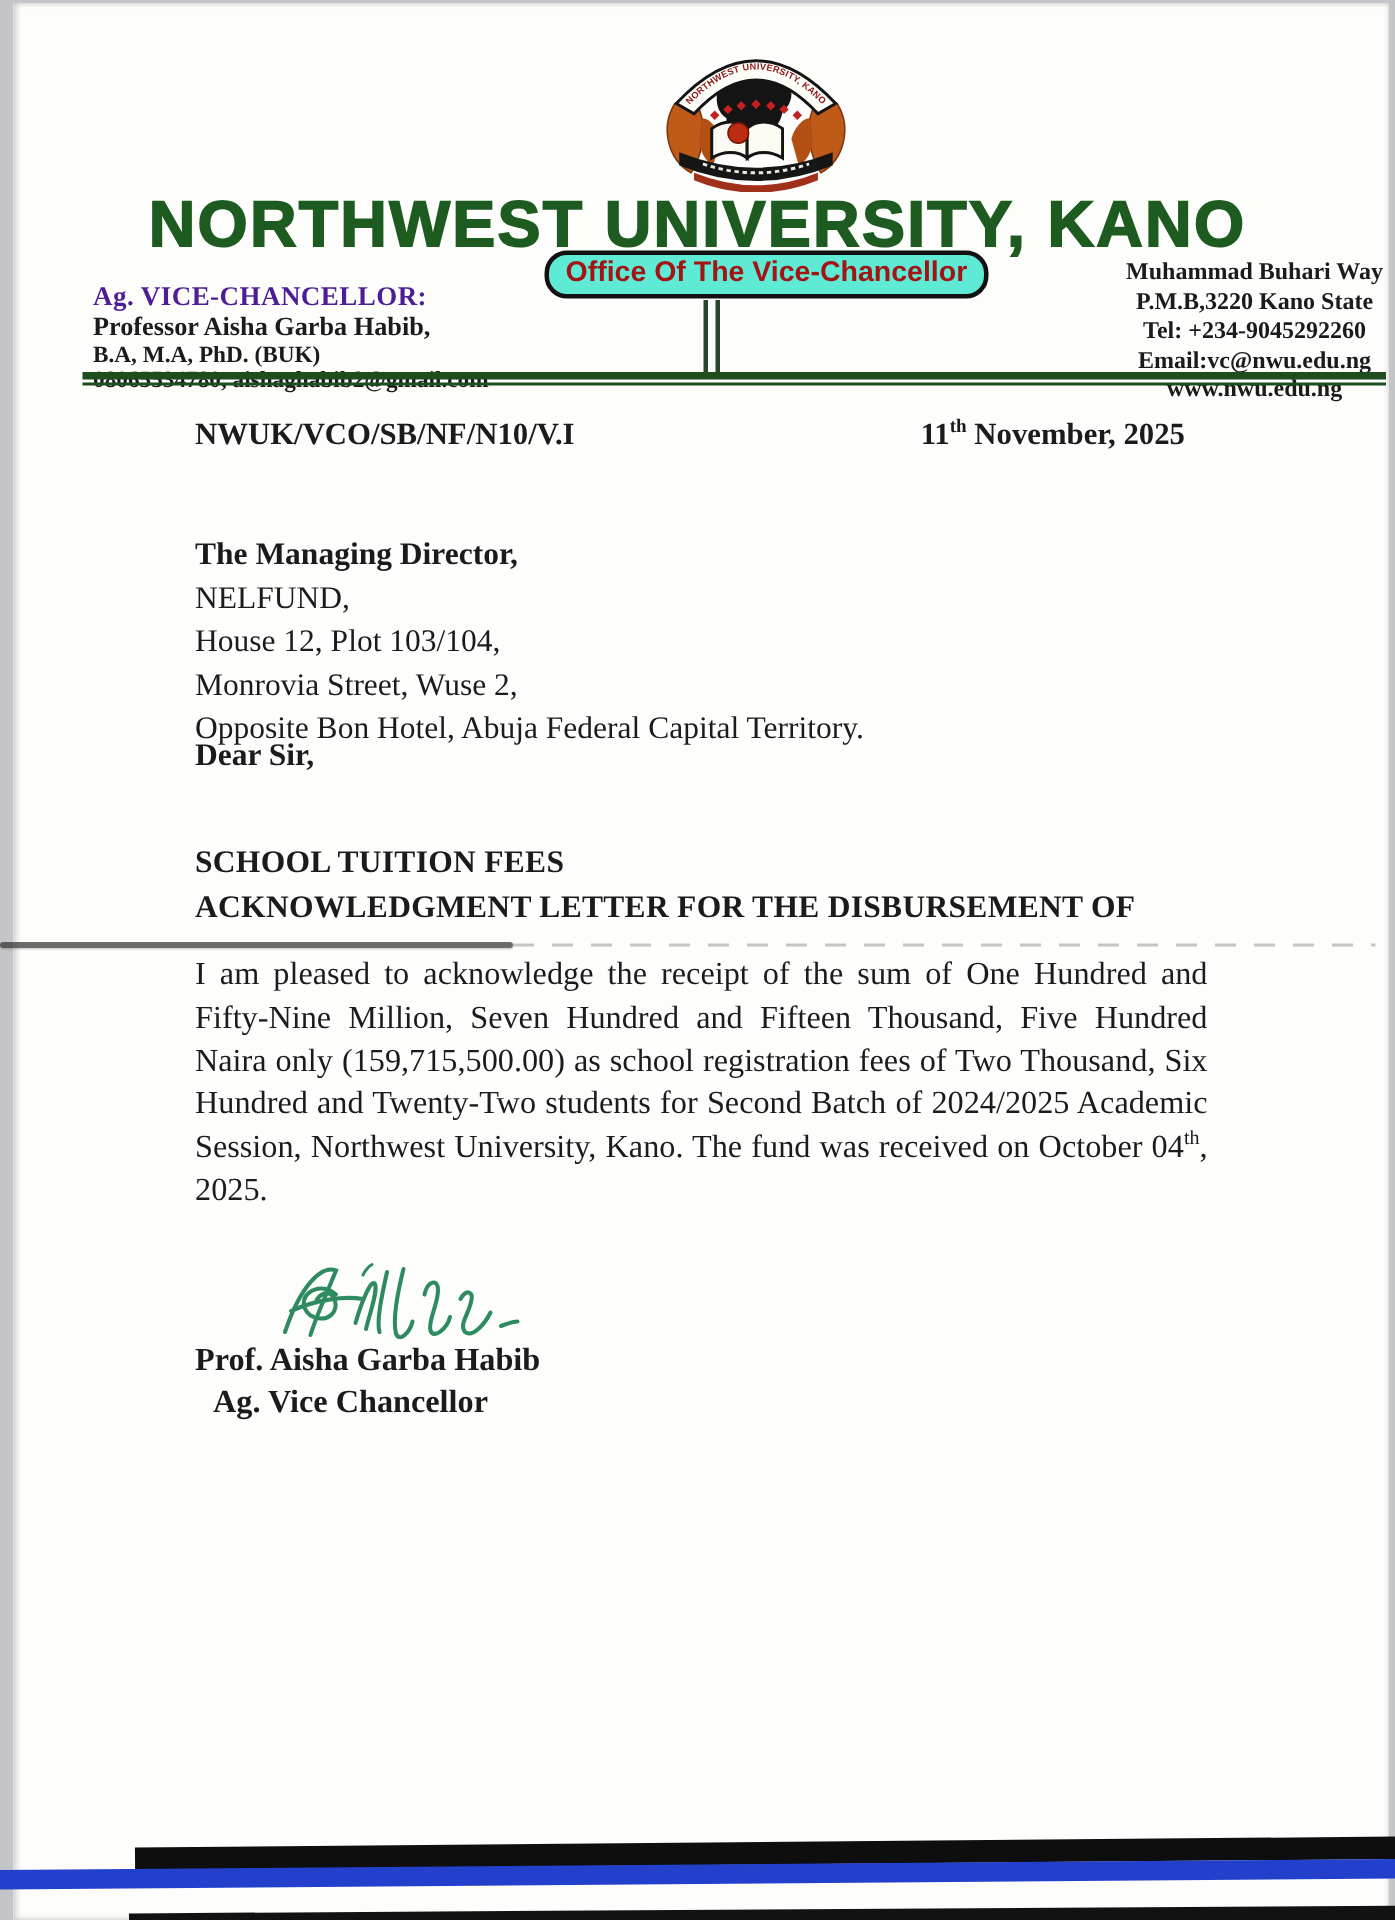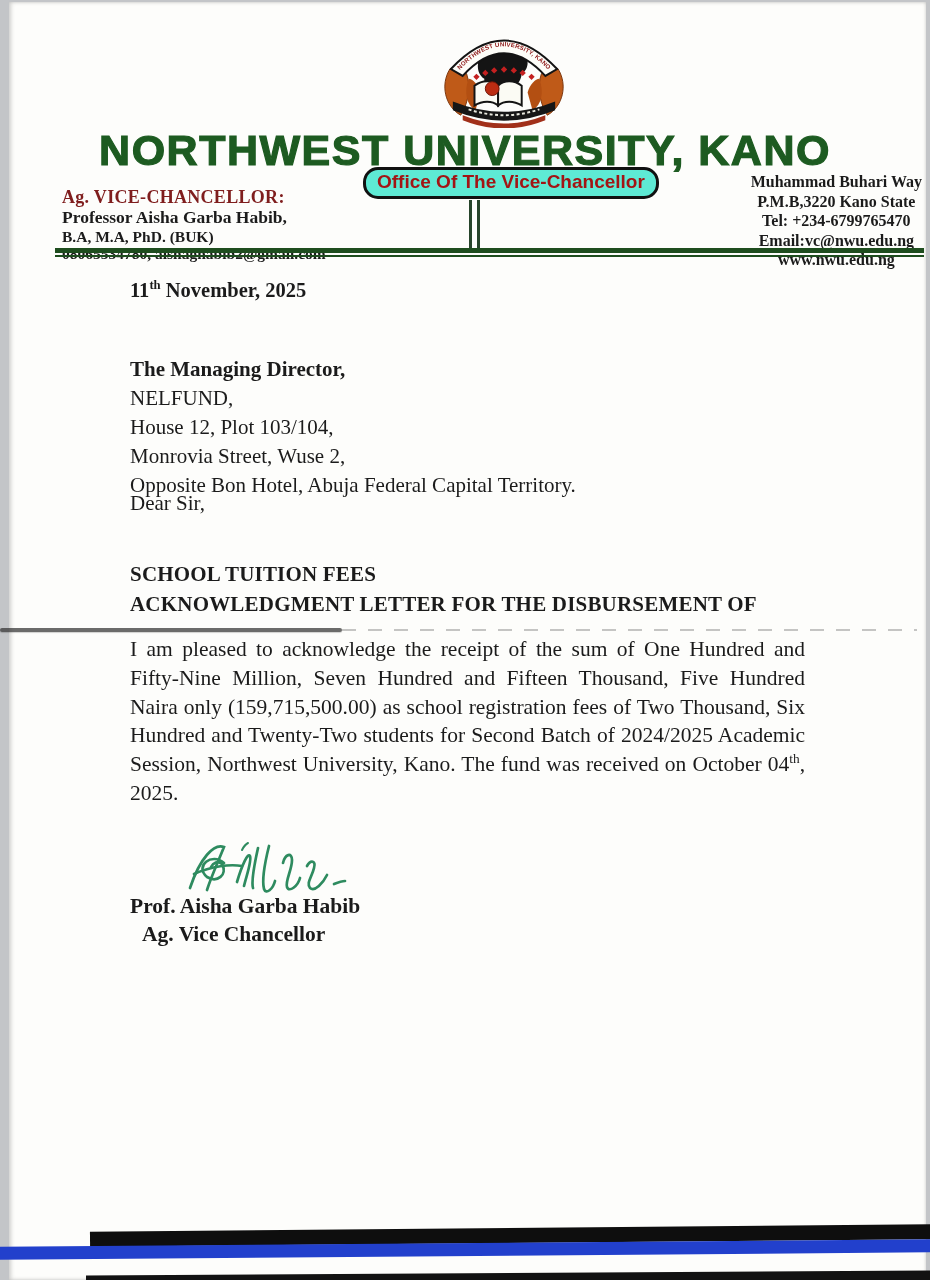--- a/index.html
+++ b/index.html
@@ -33,42 +33,42 @@
     font-family:"Liberation Sans", sans-serif;
     font-weight:bold;font-size:19px;color:#a31414;
     background:#5eead4;white-space:nowrap;
   }
   .connector{position:absolute;top:200px;width:3px;height:50px;background:#27452b;}
   .conn-a{left:469px;} .conn-b{left:477px;}
   .left-block{
     position:absolute;left:62px;top:187px;
     font-weight:bold;line-height:1.12;
   }
-  .left-block .role{color:#7f1d1d;font-size:18px;letter-spacing:.3px;}
+  .left-block .role{color:#4c1d95;font-size:18px;letter-spacing:.3px;}
   .left-block .name{font-size:17.5px;margin-top:1px;}
   .left-block .quals{font-size:15.5px;}
   .left-block .contact{font-size:15.5px;}
   .right-block{
     position:absolute;right:8px;top:172px;
     text-align:center;font-weight:bold;font-size:16px;line-height:19.5px;
   }
   .green-rule{
     position:absolute;left:55px;right:6px;top:248px;height:2px;
     border-top:5px solid #1e4d1e;border-bottom:2px solid #1e4d1e;
   }
   
   .ref-row{
     position:absolute;left:130px;top:279px;width:660px;
     display:flex;justify-content:space-between;
     font-weight:bold;font-size:20.5px;
   }
   sup{font-size:.62em;vertical-align:super;line-height:0;}
   .recipient{position:absolute;left:130px;top:355px;font-size:21px;line-height:29px;}
   .recipient .r0{font-weight:bold;}
-  .salutation{position:absolute;left:130px;top:491px;font-size:21px;}
+  .salutation{position:absolute;left:130px;top:491px;font-size:21px;font-weight:bold;}
   .subject{
     position:absolute;left:130px;top:559px;
     font-weight:bold;font-size:21px;line-height:30px;letter-spacing:.2px;
   }
   .scan-streak{
     position:absolute;left:0;top:628px;width:342px;height:4px;
     background:#2e2e2e;opacity:.7;border-radius:2px;
     box-shadow:0 1px 1px rgba(0,0,0,.25);
   }
   .scan-streak-faint{
@@ -137,28 +137,29 @@
   <div class="left-block">
     <div class="role">Ag. VICE-CHANCELLOR:</div>
     <div class="name">Professor Aisha Garba Habib,</div>
     <div class="quals">B.A, M.A, PhD. (BUK)</div>
     <div class="contact">08065534780, aishaghabib2@gmail.com</div>
   </div>
 
   <div class="right-block">
     <div>Muhammad Buhari Way</div>
     <div>P.M.B,3220 Kano State</div>
-    <div>Tel: +234-6799765470</div>
+    <div>Tel: +234-9045292260</div>
     <div>Email:vc@nwu.edu.ng</div>
     <div>www.nwu.edu.ng</div>
   </div>
 
   <div class="green-rule"></div>
 
   <div class="ref-row">
+    <span>NWUK/VCO/SB/NF/N10/V.I</span>
     <span><span>11</span><sup>th</sup><span> November, 2025</span></span>
   </div>
 
   <div class="recipient">
     <div class="r0">The Managing Director,</div>
     <div>NELFUND,</div>
     <div>House 12, Plot 103/104,</div>
     <div>Monrovia Street, Wuse 2,</div>
     <div>Opposite Bon Hotel, Abuja Federal Capital Territory.</div>
   </div>

